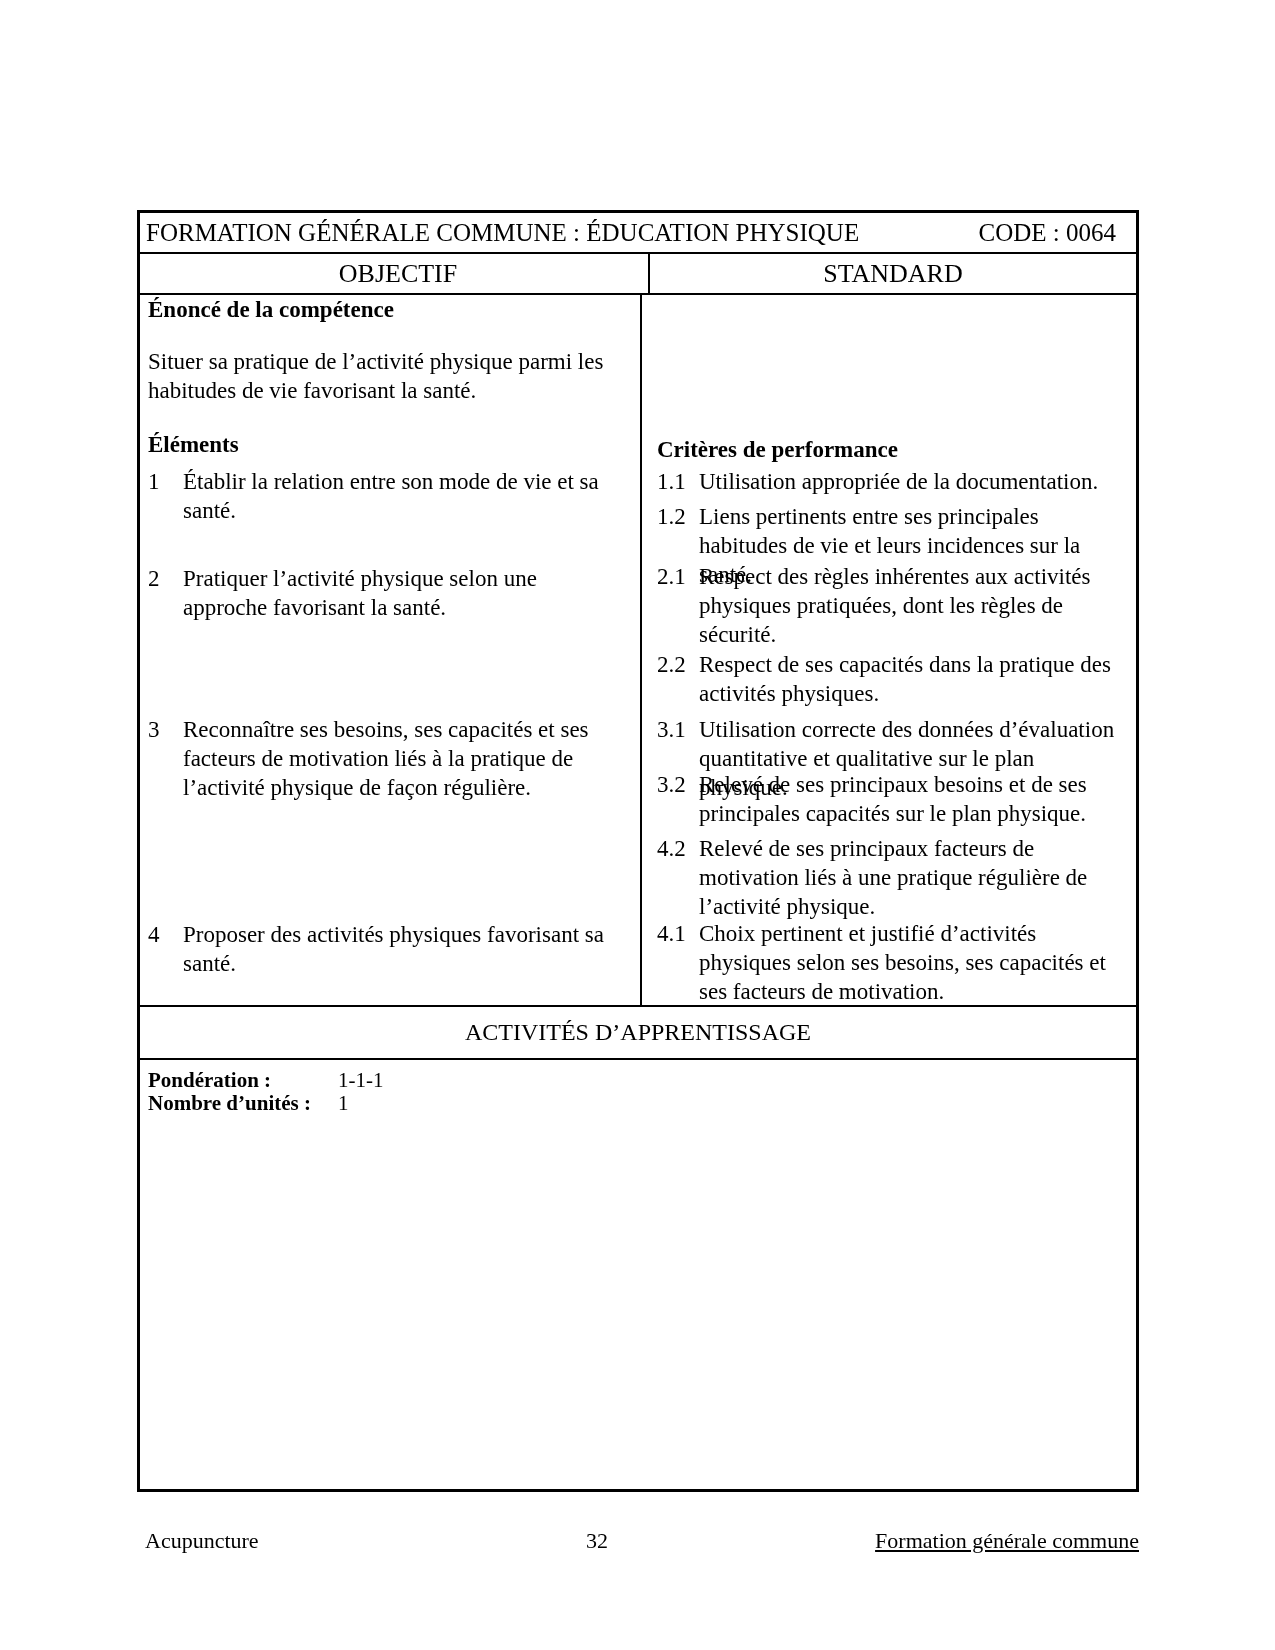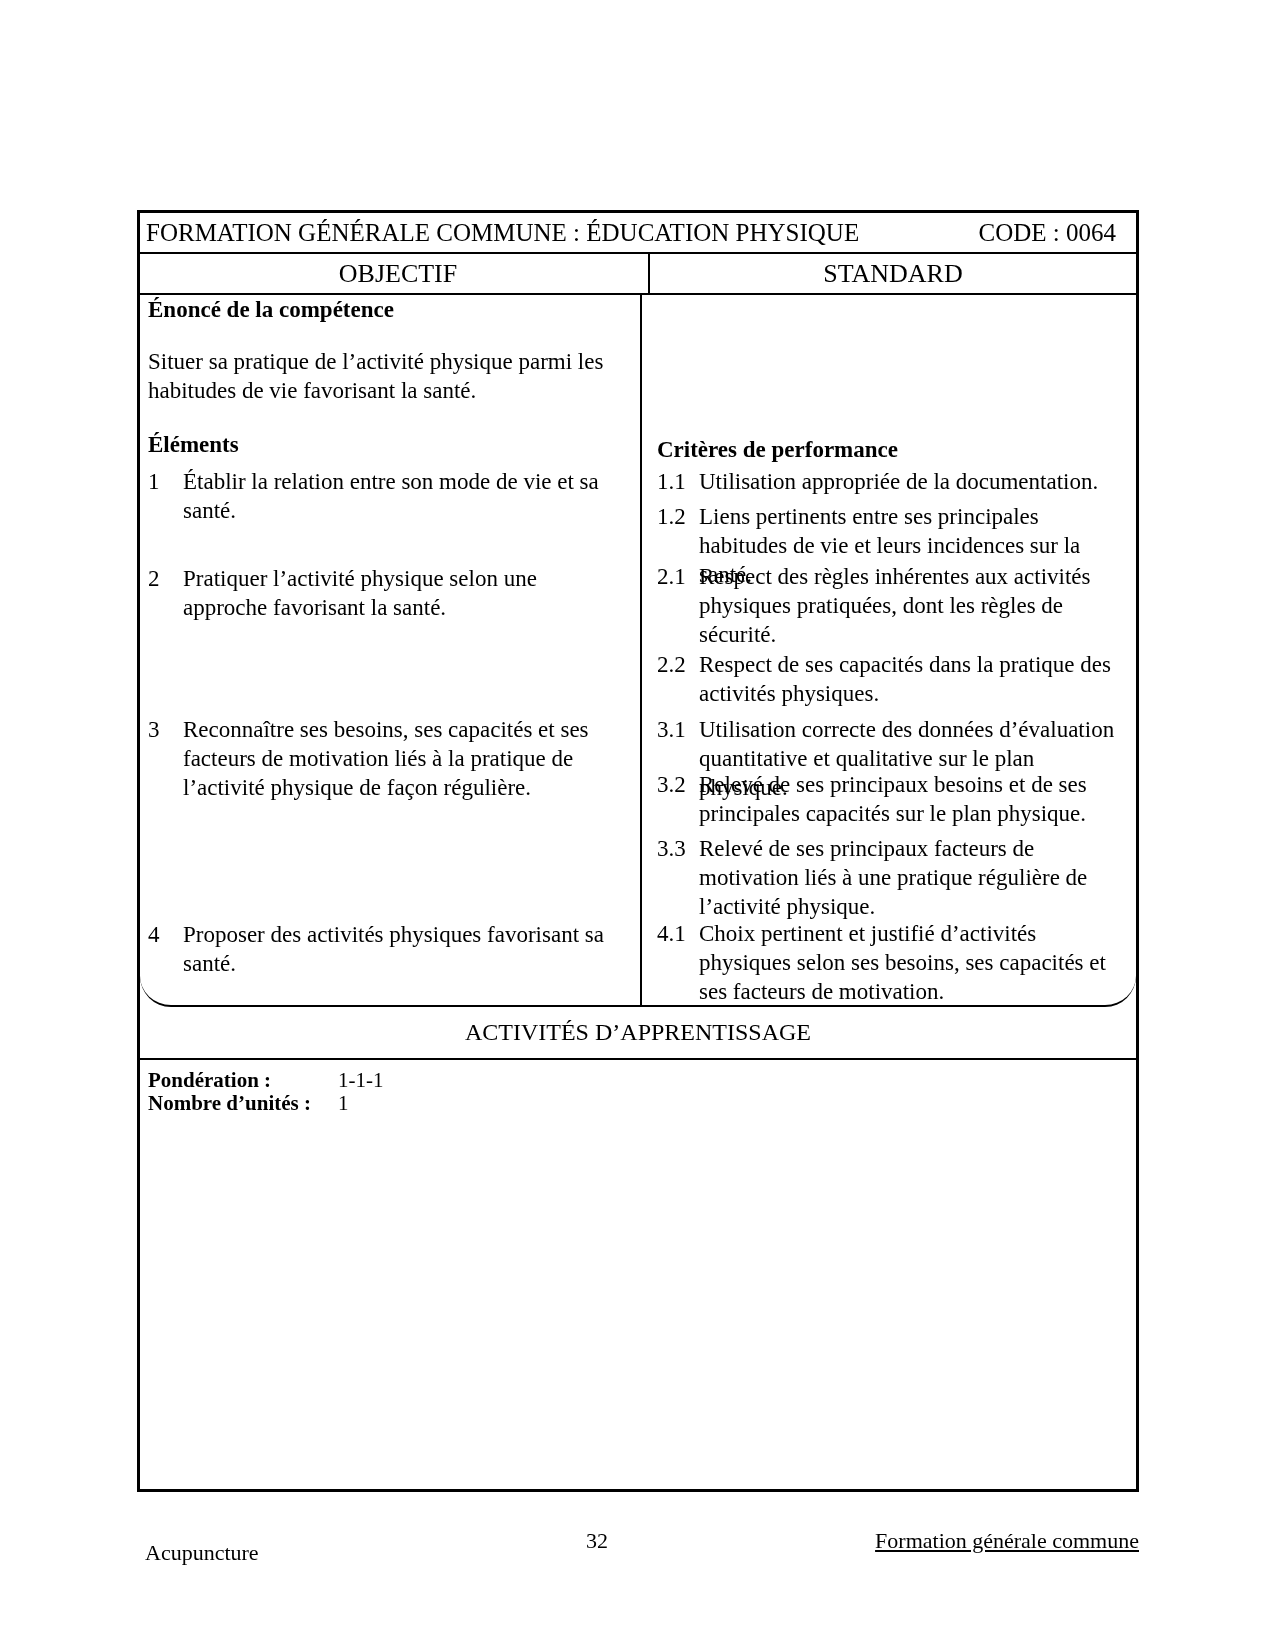--- a/index.html
+++ b/index.html
@@ -26,39 +26,39 @@
   }
   .row-cols {
     height:39px; border-bottom:2px solid #000;
     display:flex; font-size:26px;padding-left:8px;
   }
   .row-cols .cell-left, .row-cols .cell-right {
     display:flex; align-items:center; justify-content:center;
   }
   .cell-left  { width:500px; border-right:2px solid #000; box-sizing:content-box; }
   .cell-right { flex:1; }
-  .row-main { height:710px; border-bottom:2px solid #000; display:flex;border-radius:31px; }
+  .row-main { height:710px; border-bottom:2px solid #000; display:flex; }
   .row-main .cell-left, .row-main .cell-right { position:relative; }
   .para { position:absolute; font-size:23px; line-height:29px; }
   .bold { font-weight:bold; }
   .item { display:flex; }
   .item .num { flex:none; }
   .cell-left  .item .num { width:35px; }
   .cell-right .item .num { width:42px; }
   .cell-left  .para { left:8px; width:462px; }
   .cell-right .para { left:15px; width:470px; }
   .row-activites {
     height:51px; border-bottom:2px solid #000;
     display:flex; align-items:center; justify-content:center;
     font-size:24px;
   }
   .row-bottom { flex:1; padding:9px 0 0 8px; box-sizing:border-box; }
   .field { display:flex; font-size:21px; line-height:23px; }
   .field .flabel { width:190px; font-weight:bold; }
-  .footer-left   { position:absolute; left:145px;  top:1528px; font-size:22px;margin-top:12px; }
+  .footer-left   { position:absolute; left:145px;  top:1528px; font-size:22px; }
   .footer-center { position:absolute; left:557px;  top:1528px; width:80px; text-align:center; font-size:22px; }
   .footer-right  { position:absolute; right:136px; top:1528px; font-size:22px;text-decoration:underline; }
 </style>
 </head>
 <body>
 
 <div class="page">
 
   <div class="doc-table">
 
@@ -122,21 +122,21 @@
         </div>
         <div class="para item" style="top:420px">
           <span class="num">3.1</span>
           <span class="txt">Utilisation correcte des données d’évaluation quantitative et qualitative sur le plan physique.</span>
         </div>
         <div class="para item" style="top:475px">
           <span class="num">3.2</span>
           <span class="txt">Relevé de ses principaux besoins et de ses principales capacités sur le plan physique.</span>
         </div>
         <div class="para item" style="top:539px">
-          <span class="num">3.3</span>
+          <span class="num">4.2</span>
           <span class="txt">Relevé de ses principaux facteurs de motivation liés à une pratique régulière de l’activité physique.</span>
         </div>
         <div class="para item" style="top:624px">
           <span class="num">4.1</span>
           <span class="txt">Choix pertinent et justifié d’activités physiques selon ses besoins, ses capacités et ses facteurs de motivation.</span>
         </div>
       </div>
     </div>
 
     <div class="row-activites">

